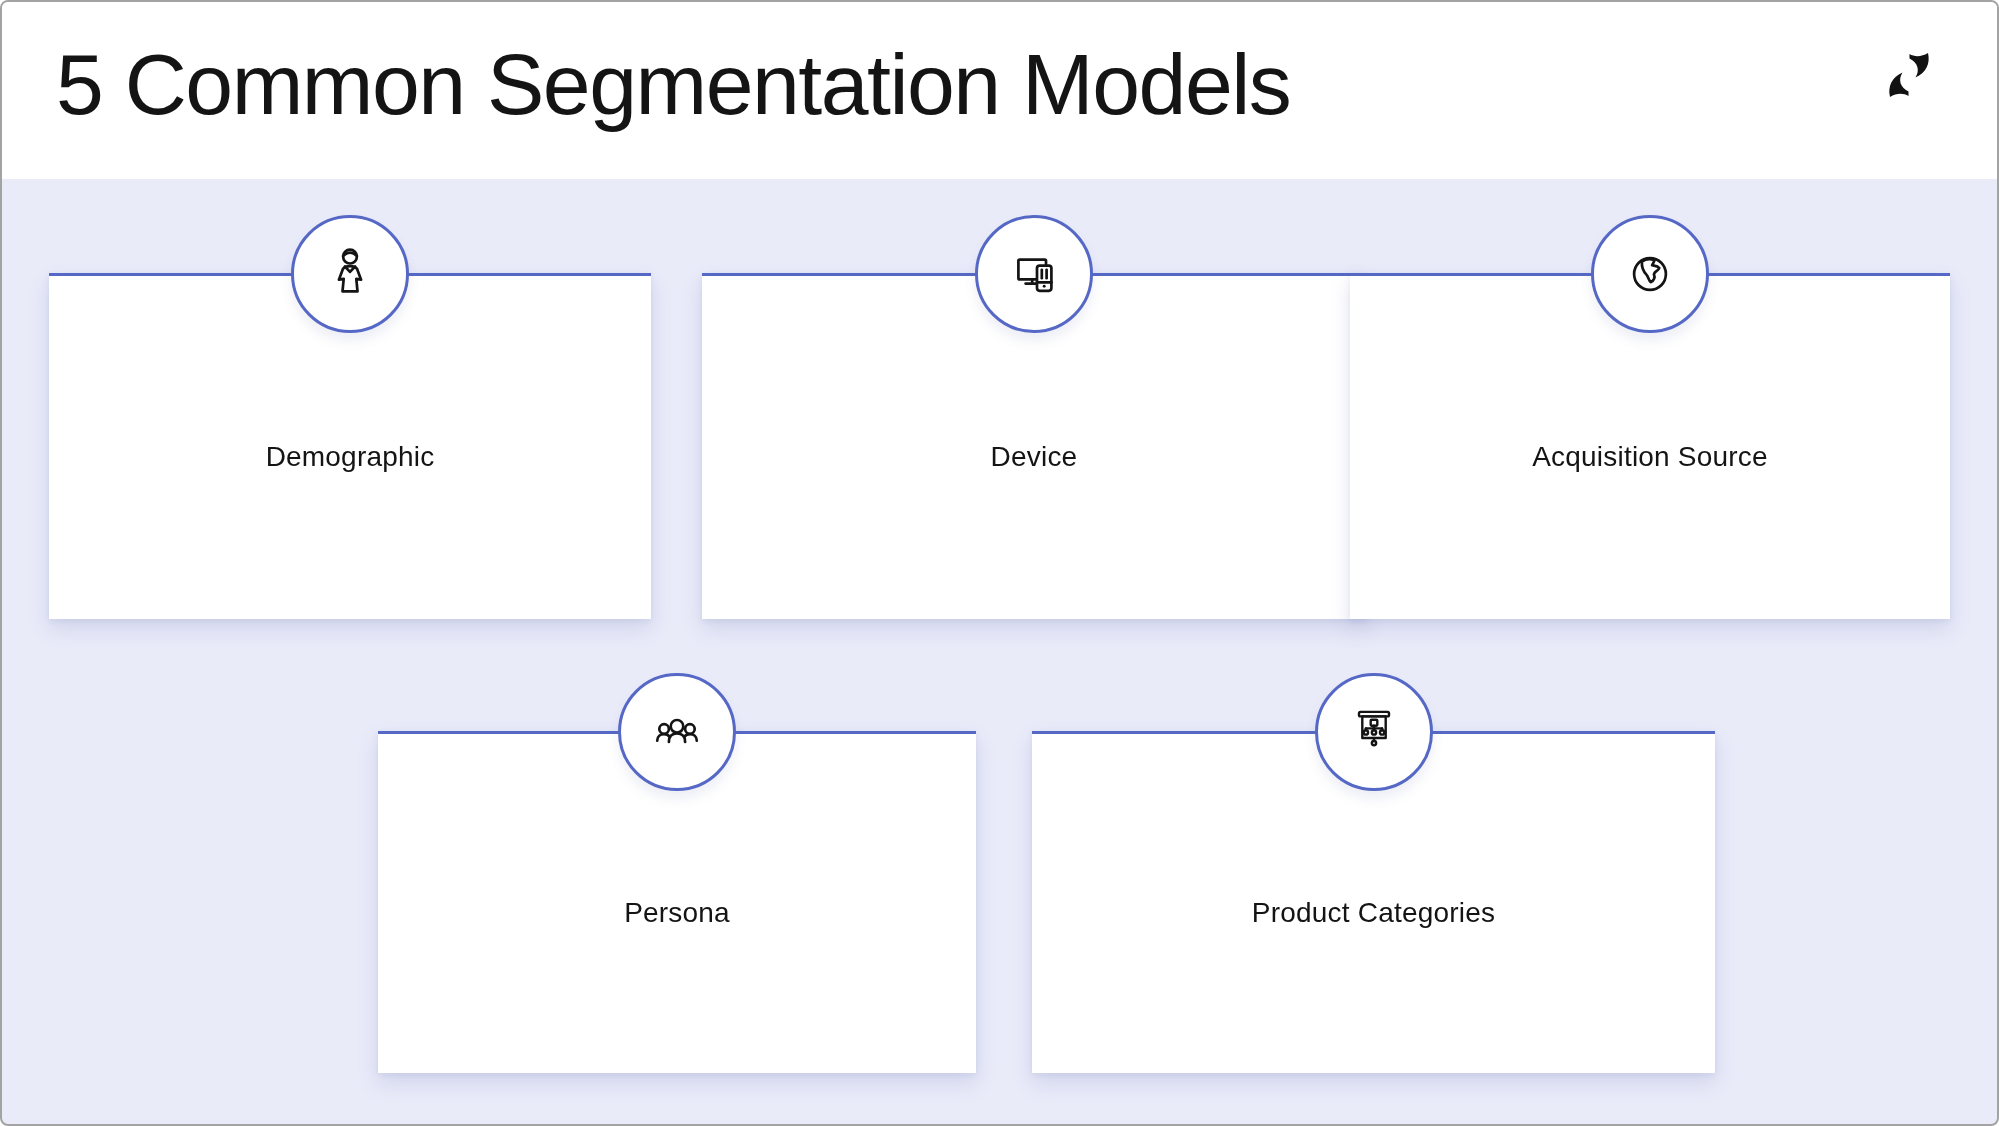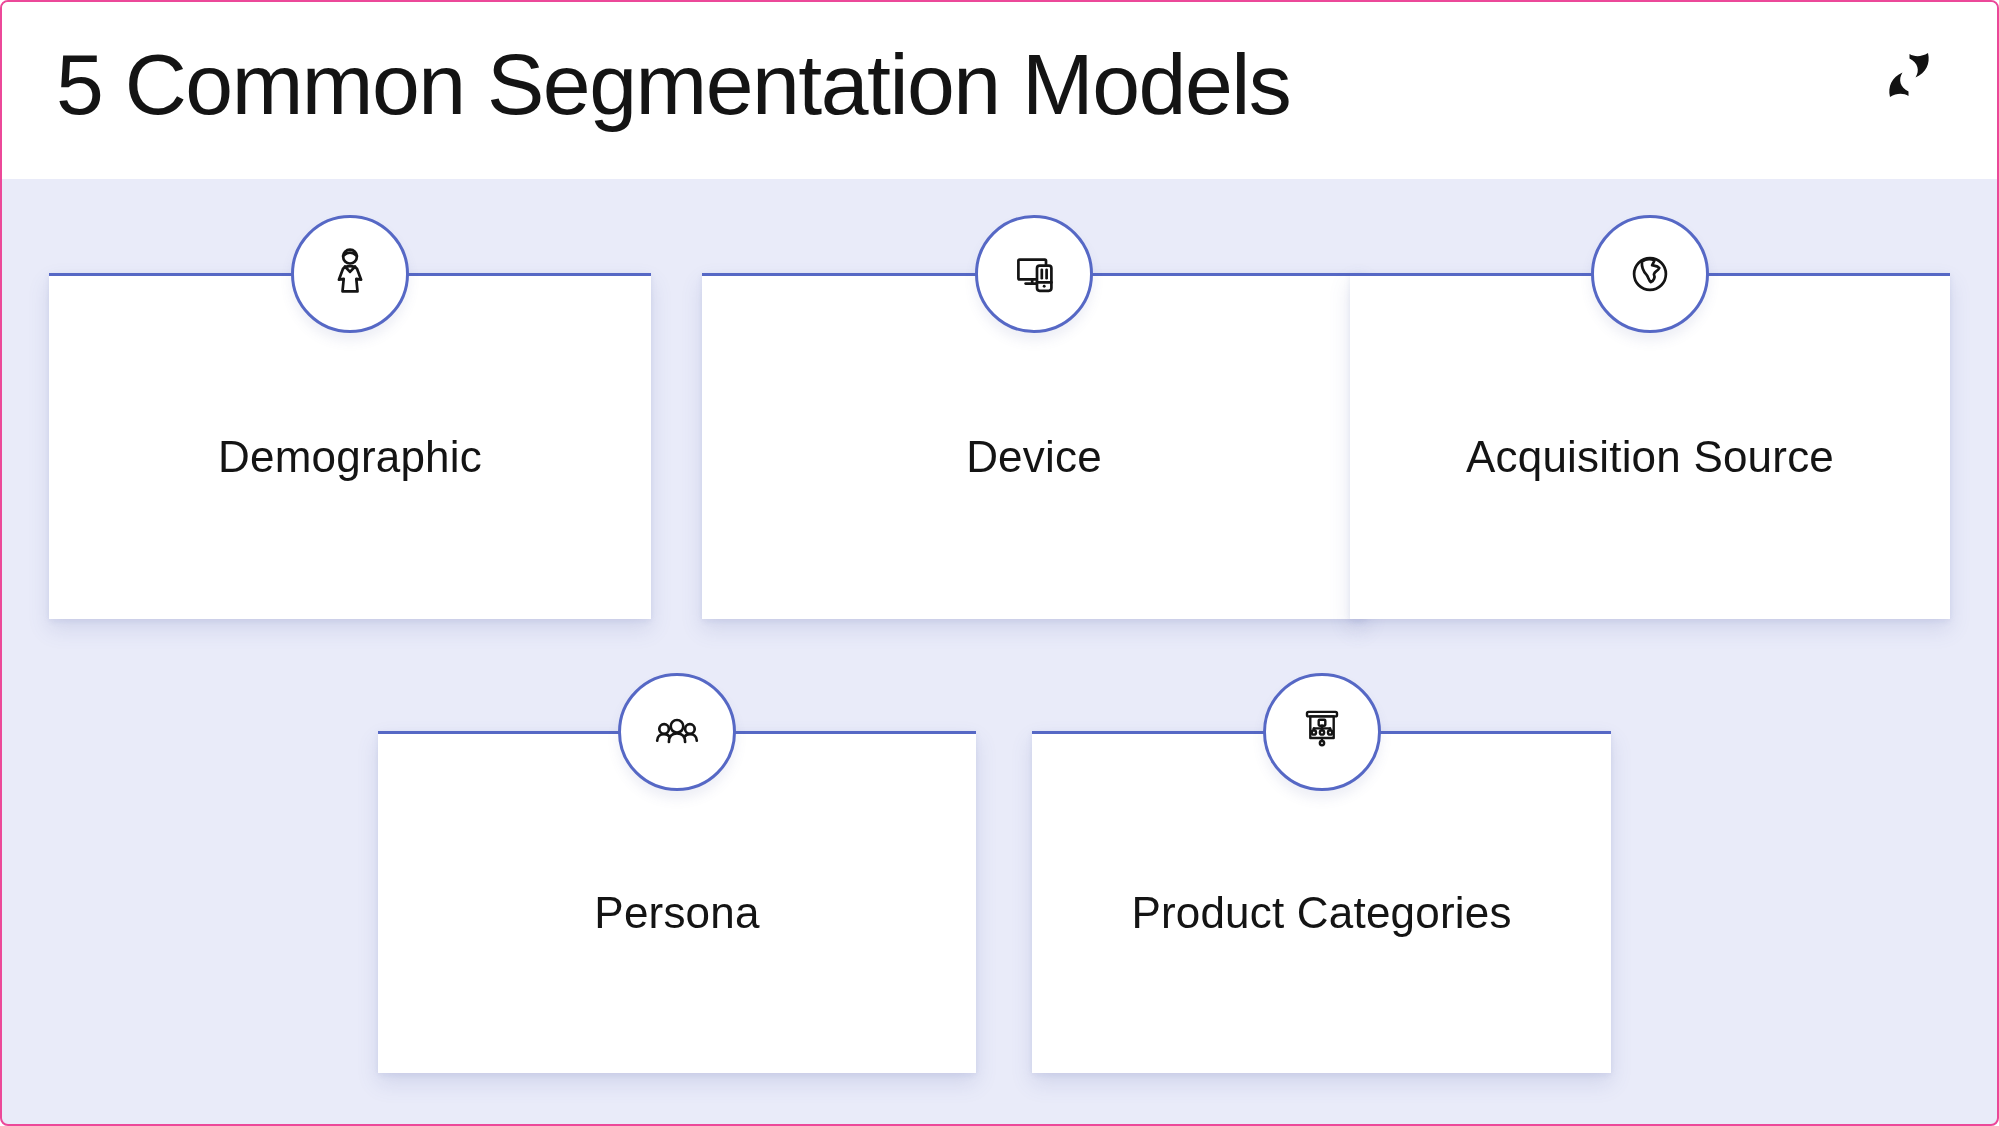--- a/index.html
+++ b/index.html
@@ -12,21 +12,21 @@
   html,body{width:1999px;height:1126px;}
   body{
     font-family:"Liberation Sans", sans-serif;
     background:#ffffff;
   }
   .frame{
     position:absolute;
     inset:0;
     width:1999px;height:1126px;
     background:var(--background);
-    border:2px solid #ec4899;
+    border:2px solid #a3a3a3;
     border-radius:8px;
     overflow:hidden;
   }
   
   .header{
     position:absolute;
     top:0;left:0;right:0;
     height:177px;
     background:var(--surface);
   }
@@ -56,39 +56,39 @@
     border-top:3px solid var(--accent);
     box-shadow:0 10px 20px rgba(86,100,170,0.16), 0 2px 6px rgba(86,100,170,0.10);
     display:flex;
     align-items:center;
     justify-content:center;
   }
   .card-1{left:47px;  top:271px; width:602px; height:346px;}
   .card-2{left:700px; top:271px; width:664px; height:346px;}
   .card-3{left:1348px;top:271px; width:600px; height:346px;}
   .card-4{left:376px; top:729px; width:598px; height:342px;}
-  .card-5{left:1030px;top:729px; width:579px; height:342px;}
+  .card-5{left:1030px;top:729px; width:683px; height:342px;}
   .badge{
     position:absolute;
     top:-61px;
     left:50%;
     transform:translateX(-50%);
     width:118px;
     height:118px;
     border-radius:50%;
     background:var(--surface);
     border:3px solid var(--accent);
     display:flex;
     align-items:center;
     justify-content:center;
     box-shadow:0 8px 12px rgba(86,100,170,0.10);
   }
   .badge svg{width:60px;height:60px;}
   .card-label{
-    font-size:44px;
+    font-size:28px;
     color:var(--ink);
     letter-spacing:0.2px;
     margin-top:18px;
     white-space:nowrap;
   }
 </style>
 </head>
 <body>
 
 <div class="frame">

